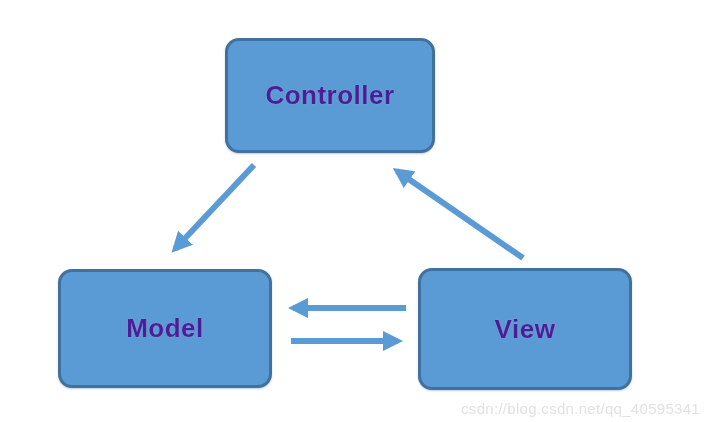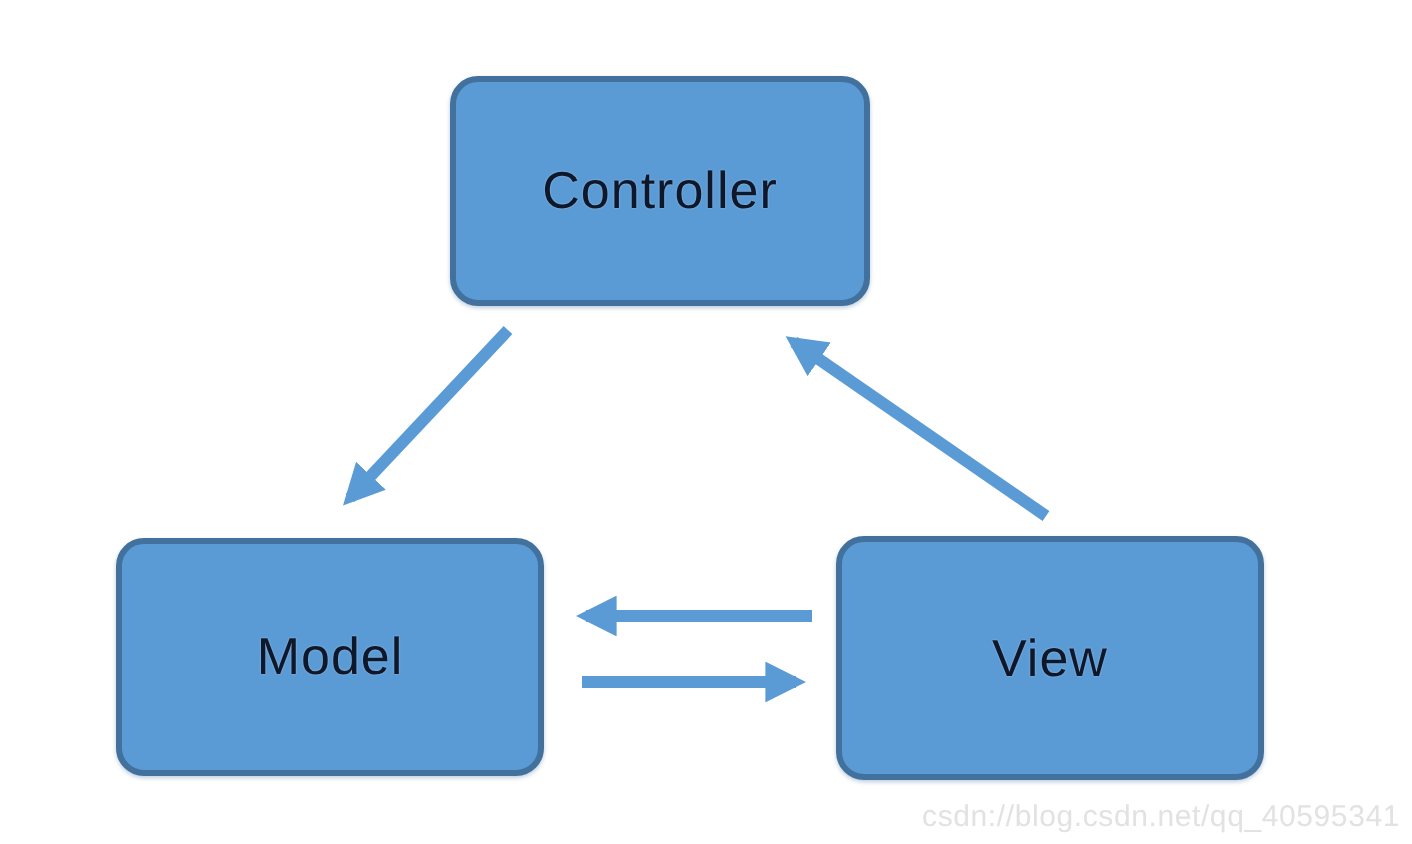--- a/index.html
+++ b/index.html
@@ -28,23 +28,23 @@
     box-sizing: border-box;
     background: #5b9bd5;
     border: 3px solid #41719c;
     border-radius: 14px;
     display: flex;
     align-items: center;
     justify-content: center;
     box-shadow: 0 1px 2px rgba(63,110,156,0.35);
   }
   .node-label {
-    color: #0f172a;
+    color: #4c1d95;
     font-size: 26px;
-    font-weight: 400;
+    font-weight: 700;
     letter-spacing: 0.5px;
     text-shadow: 0 0 1px rgba(255,255,255,0.4);
     user-select: none;
   }
   .node-controller { left: 225px; top: 38px;  width: 210px; height: 115px; }
   .node-model      { left: 58px;  top: 269px; width: 214px; height: 119px; }
   .node-view       { left: 418px; top: 268px; width: 214px; height: 122px; }
   .watermark {
     position: absolute;
     right: 6px;

